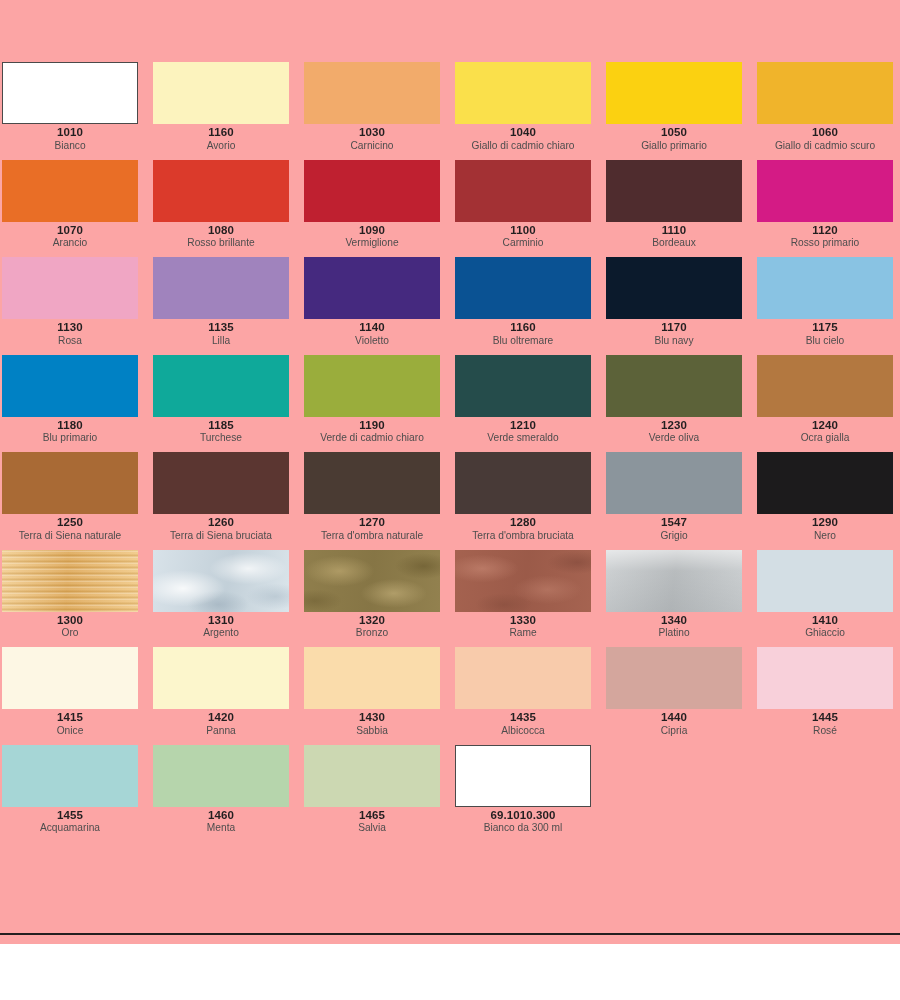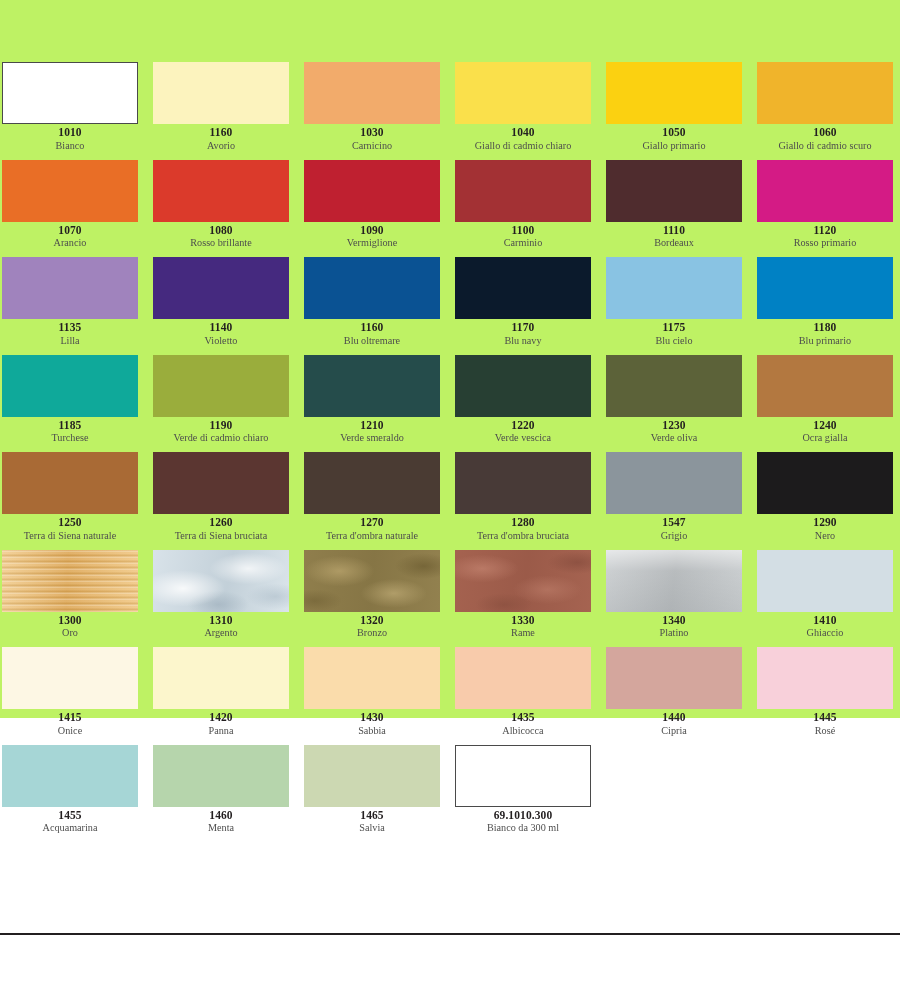--- a/index.html
+++ b/index.html
@@ -12,24 +12,23 @@
     width: 900px;
     height: 1000px;
     font-family: "Liberation Sans", sans-serif;
     -webkit-font-smoothing: antialiased;
     overflow: hidden;
   }
 
   #chart-sheet {
     position: relative;
     width: 900px;
-    height: 718px;
-    background: #bef264;
+    height: 944px;
+    background: #fca5a5;
     box-sizing: border-box;
-    font-family: Liberation Serif, serif;
   }
 
   
   #swatch-grid {
     position: absolute;
     left: 0px;
     top: 62px;
     width: 900px;
     display: grid;
     grid-template-columns: repeat(6, 151px);
@@ -217,20 +216,27 @@
         </div>
       </div>
       <div class="swatch-cell">
         <div class="swatch-chip" style="background-color: rgb(212, 27, 133);"></div>
         <div class="swatch-label">
           <span class="swatch-code">1120</span>
           <span class="swatch-name">Rosso primario</span>
         </div>
       </div>
       <div class="swatch-cell">
+        <div class="swatch-chip" style="background-color: rgb(240, 166, 196);"></div>
+        <div class="swatch-label">
+          <span class="swatch-code">1130</span>
+          <span class="swatch-name">Rosa</span>
+        </div>
+      </div>
+      <div class="swatch-cell">
         <div class="swatch-chip" style="background-color: rgb(160, 131, 189);"></div>
         <div class="swatch-label">
           <span class="swatch-code">1135</span>
           <span class="swatch-name">Lilla</span>
         </div>
       </div>
       <div class="swatch-cell">
         <div class="swatch-chip" style="background-color: rgb(69, 41, 127);"></div>
         <div class="swatch-label">
           <span class="swatch-code">1140</span>
@@ -277,27 +283,20 @@
         <div class="swatch-label">
           <span class="swatch-code">1190</span>
           <span class="swatch-name">Verde di cadmio chiaro</span>
         </div>
       </div>
       <div class="swatch-cell">
         <div class="swatch-chip" style="background-color: rgb(37, 76, 75);"></div>
         <div class="swatch-label">
           <span class="swatch-code">1210</span>
           <span class="swatch-name">Verde smeraldo</span>
-        </div>
-      </div>
-      <div class="swatch-cell">
-        <div class="swatch-chip" style="background-color: rgb(39, 63, 51);"></div>
-        <div class="swatch-label">
-          <span class="swatch-code">1220</span>
-          <span class="swatch-name">Verde vescica</span>
         </div>
       </div>
       <div class="swatch-cell">
         <div class="swatch-chip" style="background-color: rgb(92, 98, 57);"></div>
         <div class="swatch-label">
           <span class="swatch-code">1230</span>
           <span class="swatch-name">Verde oliva</span>
         </div>
       </div>
       <div class="swatch-cell">

